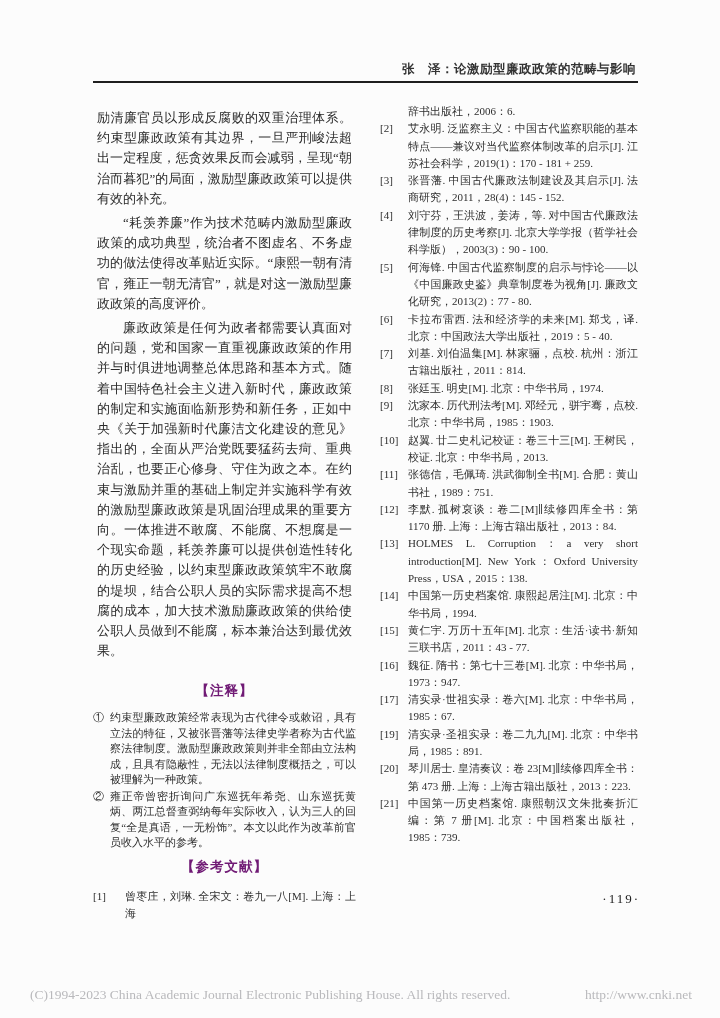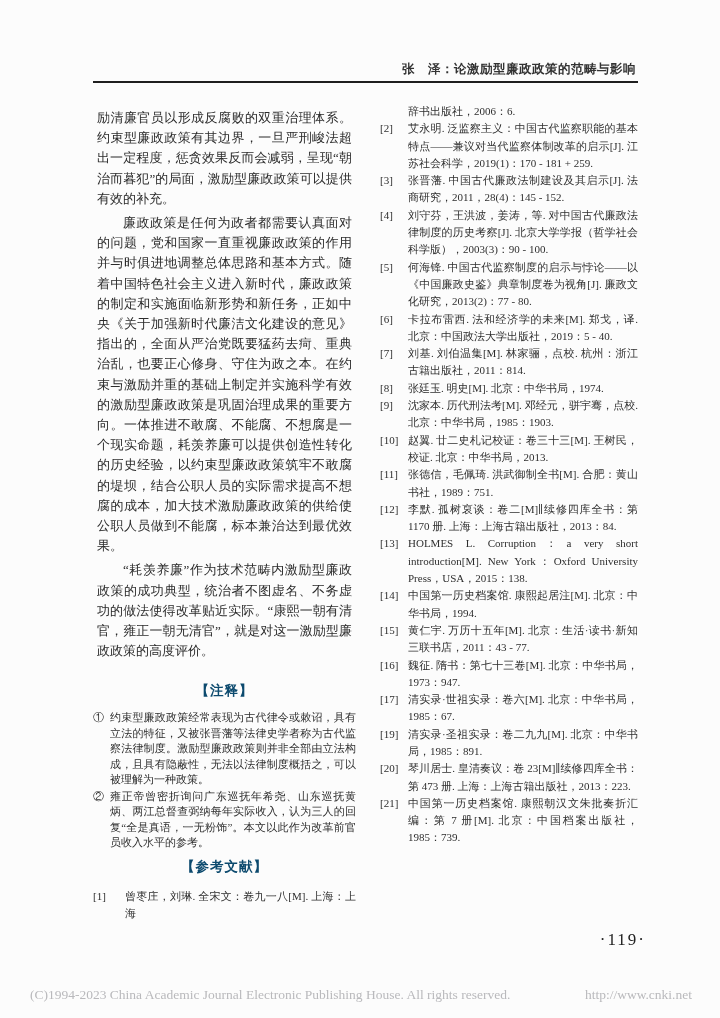--- a/index.html
+++ b/index.html
@@ -25,45 +25,44 @@
   .col{position:absolute;top:104px;}
   .col-left{left:93px;width:263px;}
   .col-right{left:380px;width:258px;top:103px;}
   .para{
     margin:4px;font-size:13px;line-height:20.2px;
     text-align:justify;text-justify:inter-ideograph;
   }
   .para.indent{text-indent:2em;}
   .sec-heading{
     margin:0;text-align:center;font-weight:bold;
-    font-size:13.5px;color:#0c4a6e;letter-spacing:1px;
+    font-size:13.5px;color:#701a75;letter-spacing:1px;
   }
   .notes-heading{margin-top:21px;margin-bottom:10px;}
   .refs-heading{margin-top:7px;margin-bottom:12px;}
   .note{
     font-size:11px;line-height:15.5px;text-align:justify;
     display:grid;grid-template-columns:17px 1fr;column-gap:0;
     margin:0 0 1px 0;color:#2e2e2e;
   }
   .ref{
     font-size:11px;line-height:17.3px;text-align:justify;
     display:grid;grid-template-columns:28px 1fr;
     color:#2e2e2e;
   }
   .col-left .ref{grid-template-columns:32px 1fr;}
   .ref-no{white-space:nowrap;}
   .ref-cont{
     font-size:11px;line-height:17.3px;padding-left:28px;
     text-align:justify;color:#2e2e2e;
   }
   .page-number{
-    position:absolute;top:891px;right:74px;
-    font-size:17px;letter-spacing:2px;color:#222;
+    position:absolute;top:891px;right:80px;
+    font-size:13px;letter-spacing:2px;color:#222;
     white-space:nowrap;
-    margin-top:39px;
   }
   .footer{
     position:absolute;left:30px;right:28px;top:987px;
     display:flex;justify-content:space-between;align-items:baseline;
     font-family:"Liberation Serif","DejaVu Serif",serif;
     font-size:13.5px;color:#b9b9bc;white-space:nowrap;gap:25px;
   }
 </style>
 </head>
 <body>
@@ -72,22 +71,22 @@
 
   <div class="running-head">
     <span>张　泽：论激励型廉政政策的范畴与影响</span>
   </div>
 
   <div class="head-rule"></div>
 
   <div class="col col-left">
     <div id="paragraphs">
         <p class="para">励清廉官员以形成反腐败的双重治理体系。约束型廉政政策有其边界，一旦严刑峻法超出一定程度，惩贪效果反而会减弱，呈现“朝治而暮犯”的局面，激励型廉政政策可以提供有效的补充。</p>
+        <p class="para indent">“耗羡养廉”作为技术范畴内激励型廉政政策的成功典型，统治者不图虚名、不务虚功的做法使得改革贴近实际。“康熙一朝有清官，雍正一朝无清官”，就是对这一激励型廉政政策的高度评价。</p>
         <p class="para indent">廉政政策是任何为政者都需要认真面对的问题，党和国家一直重视廉政政策的作用并与时俱进地调整总体思路和基本方式。随着中国特色社会主义进入新时代，廉政政策的制定和实施面临新形势和新任务，正如中央《关于加强新时代廉洁文化建设的意见》指出的，全面从严治党既要猛药去疴、重典治乱，也要正心修身、守住为政之本。在约束与激励并重的基础上制定并实施科学有效的激励型廉政政策是巩固治理成果的重要方向。一体推进不敢腐、不能腐、不想腐是一个现实命题，耗羡养廉可以提供创造性转化的历史经验，以约束型廉政政策筑牢不敢腐的堤坝，结合公职人员的实际需求提高不想腐的成本，加大技术激励廉政政策的供给使公职人员做到不能腐，标本兼治达到最优效果。</p>
-        <p class="para indent">“耗羡养廉”作为技术范畴内激励型廉政政策的成功典型，统治者不图虚名、不务虚功的做法使得改革贴近实际。“康熙一朝有清官，雍正一朝无清官”，就是对这一激励型廉政政策的高度评价。</p>
       </div>
 
     <h3 class="sec-heading notes-heading">【注释】</h3>
     <div id="notes">
         <div class="note">
     <span class="note-marker">①</span>
     <span class="note-text">约束型廉政政策经常表现为古代律令或敕诏，具有立法的特征，又被张晋藩等法律史学者称为古代监察法律制度。激励型廉政政策则并非全部由立法构成，且具有隐蔽性，无法以法律制度概括之，可以被理解为一种政策。</span>
   </div>
         <div class="note">
     <span class="note-marker">②</span>

